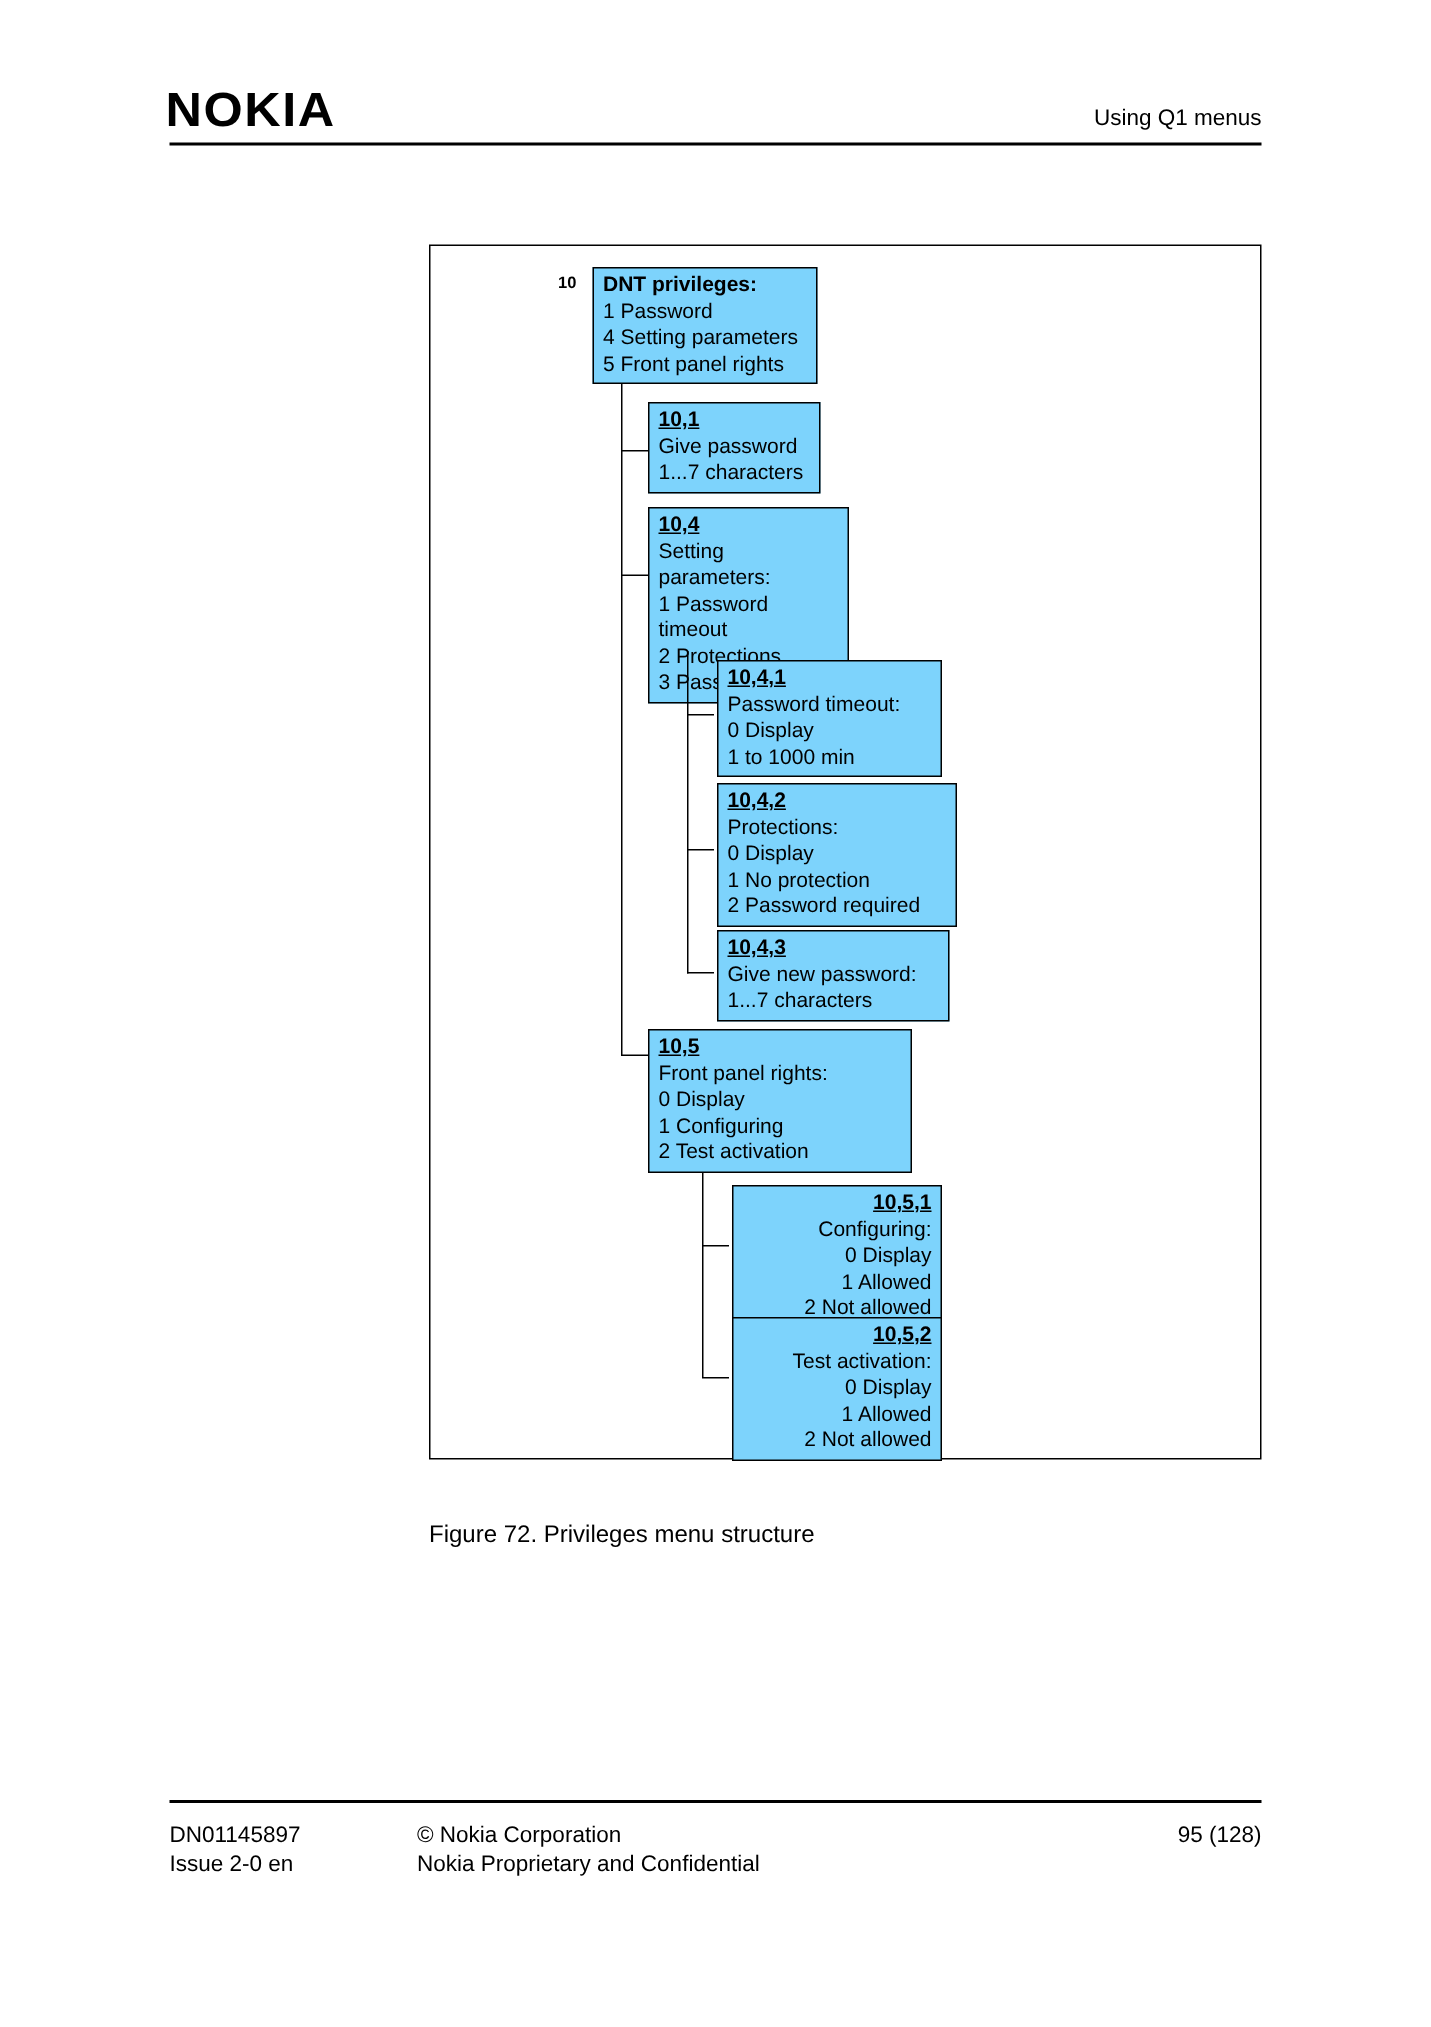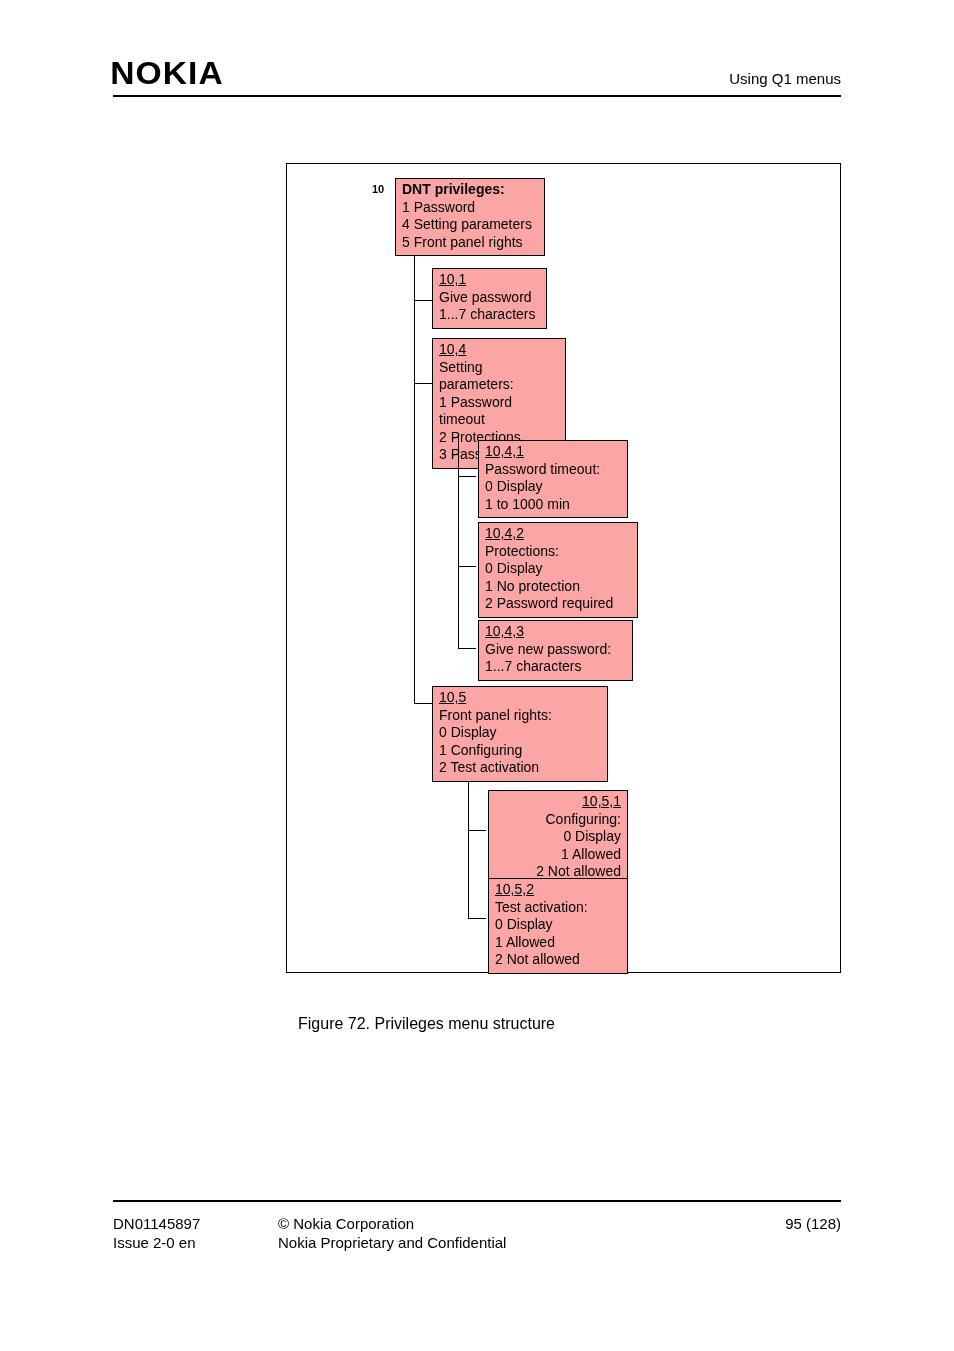--- a/index.html
+++ b/index.html
@@ -6,27 +6,27 @@
   html, body { width: 954px; height: 1351px; background: #fff; font-family: Arial, Helvetica, sans-serif; }
   .page { position: relative; width: 954px; height: 1351px; }
 
   .logo { position: absolute; left: 113px; top: 55px; font-family: Arial, Helvetica, sans-serif; font-weight: 900; font-size: 32px; letter-spacing: 1px; color: #000; transform: scaleX(1.05); }
   .hdr-right { position: absolute; right: 113px; top: 70px; font-size: 15px; }
   .hdr-rule { position: absolute; left: 113px; right: 113px; top: 95px; border-top: 2px solid #000; }
 
   .fig-frame { position: absolute; left: 286px; top: 163px; width: 555px; height: 810px; border: 1px solid #000; }
 
   .node-label { position: absolute; font-size: 11px; font-weight: bold; }
-  .box { position: absolute; border: 1px solid #000; padding: 2px 6px 4px 6px; font-size: 14px; line-height: 1.25; background: #fca5a5; }
-  .box .title { font-weight: normal; text-decoration: underline; }
+  .box { position: absolute; border: 1px solid #000; padding: 2px 6px 4px 6px; font-size: 14px; line-height: 1.25; background: #7dd3fc; }
+  .box .title { font-weight: bold; text-decoration: underline; }
   .box .strong { font-weight: bold; }
 
   .conn { position: absolute; background: #000; }
 
-  .caption { position: absolute; left: 286px; top: 1015px; font-size: 16px; margin-left: 12px; }
+  .caption { position: absolute; left: 286px; top: 1015px; font-size: 16px; }
 
   .ftr-rule { position: absolute; left: 113px; right: 113px; top: 1200px; border-top: 2px solid #000; }
   .ftr-left1 { position: absolute; left: 113px; top: 1215px; font-size: 15px; }
   .ftr-left2 { position: absolute; left: 113px; top: 1234px; font-size: 15px; }
   .ftr-mid1 { position: absolute; left: 278px; top: 1215px; font-size: 15px; }
   .ftr-mid2 { position: absolute; left: 278px; top: 1234px; font-size: 15px; }
   .ftr-right { position: absolute; right: 113px; top: 1215px; font-size: 15px; }
 </style>
 </head>
 <body>
@@ -106,21 +106,21 @@
   <div class="conn" style="left:468px; top:918px; width:18px; height:1px;"></div>
 
   <div class="box" style="left:488px; top:790px; width:140px;text-align:right;">
     <div class="title">10,5,1</div>
     <div>Configuring:</div>
     <div>0 Display</div>
     <div>1 Allowed</div>
     <div>2 Not allowed</div>
   </div>
 
-  <div class="box" style="left:488px; top:878px; width:140px;">
+  <div class="box" style="left:488px; top:878px; width:140px;text-align:right;">
     <div class="title">10,5,2</div>
     <div>Test activation:</div>
     <div>0 Display</div>
     <div>1 Allowed</div>
     <div>2 Not allowed</div>
   </div>
 
   <div class="caption">Figure 72.    Privileges menu structure</div>
 
   <div class="ftr-rule"></div>

